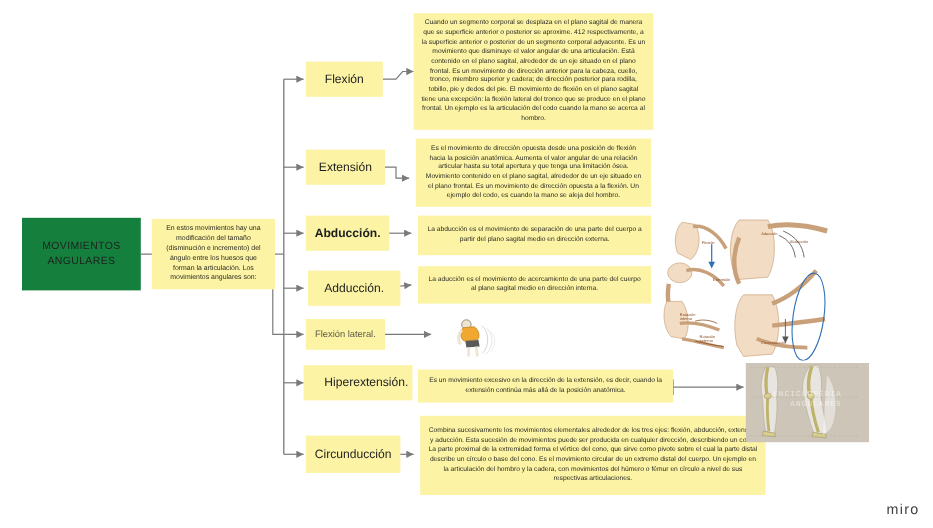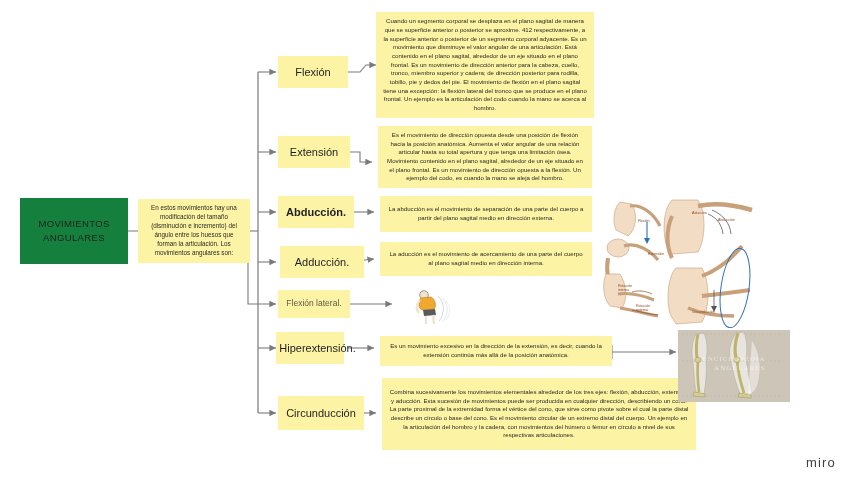--- a/index.html
+++ b/index.html
@@ -88,21 +88,21 @@
   .legwm {
     position: absolute;
     left: 50%;
     top: 48%;
     transform: translate(-50%,-50%);
     font-size: 7px;
     color: rgba(255,255,255,0.55);
     letter-spacing: 1px;
     text-align: right;
     line-height: 1.4;
-    font-family: Liberation Serif, serif;
+    font-family: Liberation Mono, monospace;
     white-space: nowrap;
   }
 </style>
 </head>
 <body>
 
 <div id="canvas">
 
   <svg class="wires" viewBox="0 0 848 480">
     <defs>
@@ -165,21 +165,21 @@
   </div>
 
   <div class="node label" style="left:280px; top:246px; width:84px; height:32px;">
     <span>Adducción.</span>
   </div>
 
   <div class="node label small" style="left:278px; top:290px; width:72px; height:28px;">
     <span>Flexión lateral.</span>
   </div>
 
-  <div class="node label" style="left:276px; top:332px; width:68px; height:32px;padding-left:20px;">
+  <div class="node label" style="left:276px; top:332px; width:99px; height:32px;padding-left:20px;">
     <span>Hiperextensión.</span>
   </div>
 
   <div class="node label" style="left:278px; top:396px; width:86px; height:34px;">
     <span>Circunducción</span>
   </div>
 
   <div class="node para" style="left:376px; top:12px; width:218px; height:106px;">
     <span>Cuando un segmento corporal se desplaza en el plano sagital de manera que se superficie anterior o posterior se aproxime. 412 respectivamente, a la superficie anterior o posterior de un segmento corporal adyacente. Es un movimiento que disminuye el valor angular de una articulación. Está contenido en el plano sagital, alrededor de un eje situado en el plano frontal. Es un movimiento de dirección anterior para la cabeza, cuello, tronco, miembro superior y cadera; de dirección posterior para rodilla, tobillo, pie y dedos del pie. El movimiento de flexión en el plano sagital tiene una excepción: la flexión lateral del tronco que se produce en el plano frontal. Un ejemplo es la articulación del codo cuando la mano se acerca al hombro.</span>
   </div>

